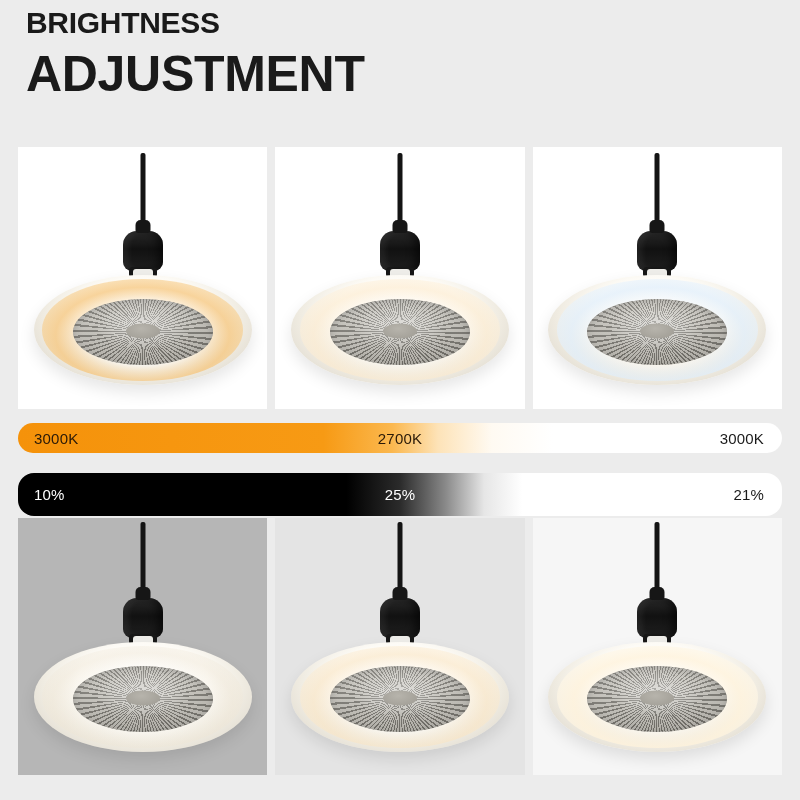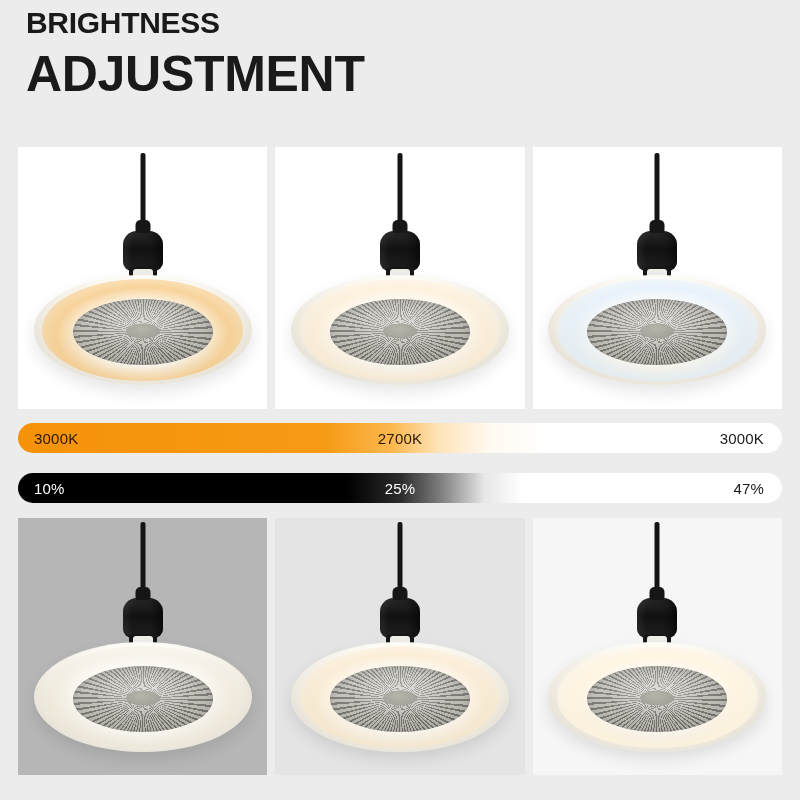--- a/index.html
+++ b/index.html
@@ -197,21 +197,21 @@
       #f5920a 0%,
       #f79a14 40%,
       #fbb84f 49%,
       #fde3b8 55%,
       #fffaf2 62%,
       #ffffff 70%,
       #ffffff 100%);
   }
   #bar-brightness {
     top: 473px;
-    height: 30px;
+    height: 43px;
     background: linear-gradient(90deg,
       #000000 0%,
       #000000 43%,
       #2b2b2b 50%,
       #8a8a8a 56%,
       #e6e6e6 61%,
       #ffffff 66%,
       #ffffff 100%);
   }
   .bar-label {
@@ -298,21 +298,21 @@
 
 <div class="bar" id="bar-temperature">
   <span class="bar-label lab-start t-dark">3000K</span>
   <span class="bar-label lab-mid t-dark">2700K</span>
   <span class="bar-label lab-end t-black">3000K</span>
 </div>
 
 <div class="bar" id="bar-brightness">
   <span class="bar-label lab-start t-light">10%</span>
   <span class="bar-label lab-mid t-light">25%</span>
-  <span class="bar-label lab-end t-black">47%</span>
+  <span class="bar-label lab-end t-black">21%</span>
 </div>
 
 <div class="photo-row" id="row-bottom">
 
   <div class="photo-cell b-dim">
     <div class="lamp">
       <div class="cord" style="top:4px;height:76px;"></div>
       <div class="socket" style="top:80px;"></div>
       <div class="neck" style="top:118px;"></div>
       <div class="shade" style="top:124px;width:218px;height:110px;">

